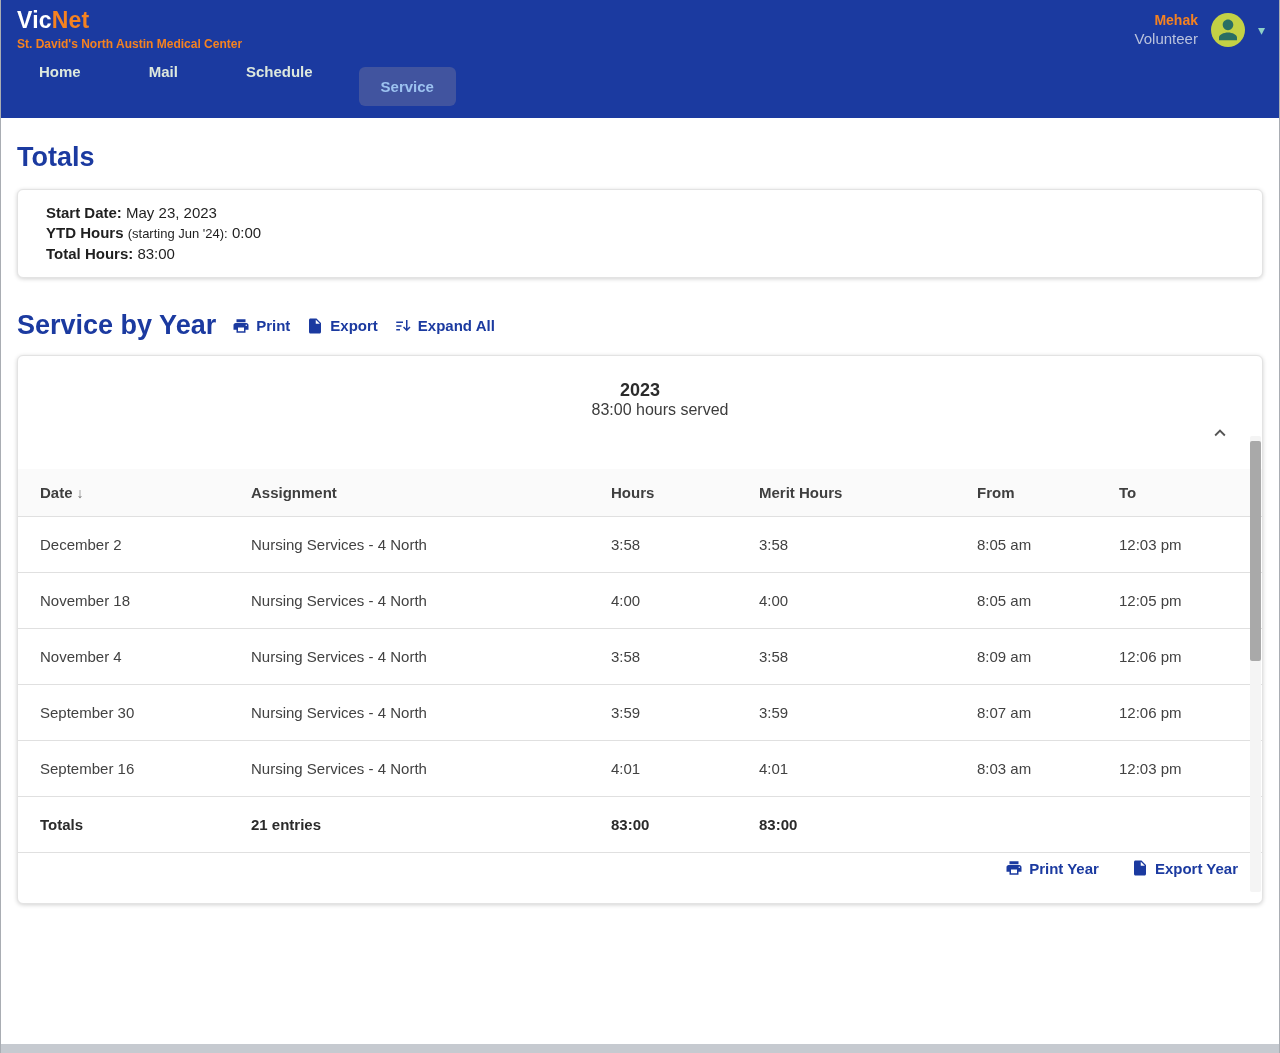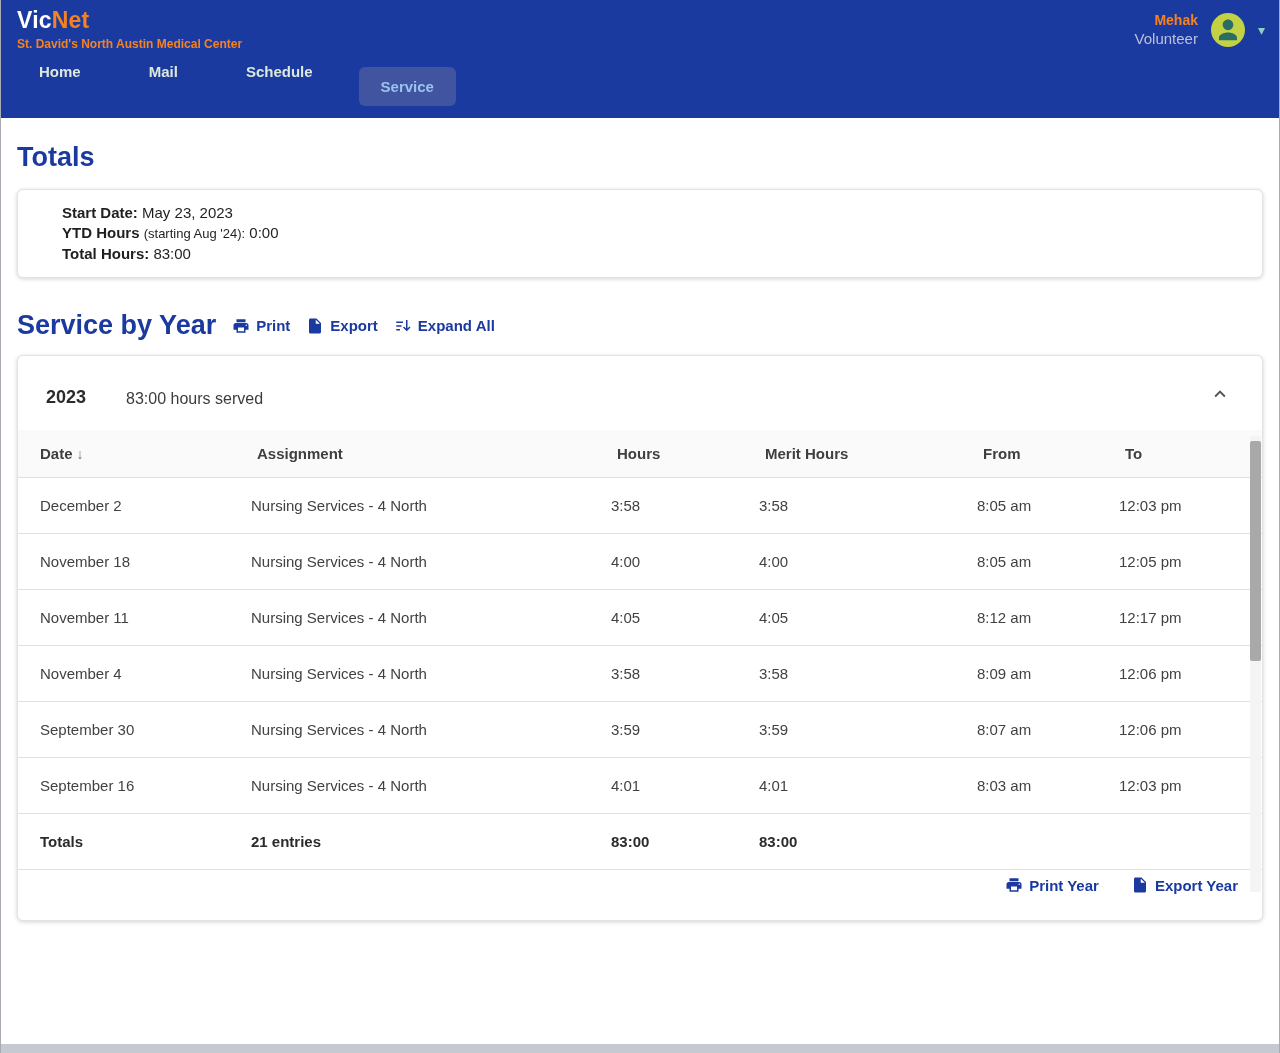--- a/index.html
+++ b/index.html
@@ -39,41 +39,41 @@
 
   
   .content { flex: 1 1 auto; padding: 0 16px; background: #fff; }
   .section-title { color: #1b3aa0; font-size: 27px; font-weight: bold; }
   .totals-title { margin: 24px 0 16px; }
 
   .card {
     border: 1px solid #e3e3e3; border-radius: 6px; background: #fff;
     box-shadow: 0 1px 4px rgba(0,0,0,.18);
   }
-  .totals-card { padding: 13px 44px; font-size: 15px; color: #1f1f1f; line-height: 20px; }
+  .totals-card { padding: 13px 28px; font-size: 15px; color: #1f1f1f; line-height: 20px; }
   .totals-card b { font-weight: bold; }
   .totals-card .note { font-size: 13px; }
 
   .sby-header { display: flex; align-items: center; gap: 16px; margin: 32px 0 14px; }
   .sby-header .section-title { margin: 0; }
   .action-link { display: inline-flex; align-items: center; gap: 6px; color: #1b3aa0; font-weight: bold; font-size: 15px; }
   .action-link .icon { width: 18px; height: 18px; fill: #1b3aa0; flex: 0 0 auto; }
 
   
   .year-card { position: relative; margin-bottom: 10px; }
-  .year-header { display: flex; align-items: flex-end; padding: 24px 28px 22px; cursor: pointer; }
+  .year-header { display: flex; align-items: center; padding: 24px 28px 22px; cursor: pointer; flex-direction: column; }
   .year-label { font-size: 18px; font-weight: bold; color: #2b2b2b; }
   .year-summary { font-size: 16px; color: #3c3c3c; margin-left: 40px; }
   .collapse-btn { margin-left: auto; background: none; border: none; cursor: pointer; width: 28px; height: 28px; display: flex; align-items: center; justify-content: center; }
   .collapse-btn svg { width: 22px; height: 22px; fill: #555; }
 
   .service-table { width: 100%; border-collapse: collapse; font-size: 15px; color: #424242; table-layout: fixed; }
   .service-table th {
     text-align: left; font-weight: bold; color: #3f3f3f;
-    padding: 15px 14px; background: #fafafa; border-bottom: 1px solid #e0e0e0;
+    padding: 15px 8px; background: #fafafa; border-bottom: 1px solid #e0e0e0;
   }
   .service-table td { padding: 19px 8px; border-bottom: 1px solid #e0e0e0; }
   .service-table th:first-child, .service-table td:first-child { padding-left: 22px; }
   .sort-arrow { color: #757575; font-size: 14px; margin-left: 4px; font-weight: normal; }
   .row-selected { background: #f6f6f6; }
   .row-selected td span { background: #b8d3f5; }
   tfoot td { font-weight: bold; border-bottom: none; padding: 38px 8px 28px; color: #2b2b2b; }
 
   .year-footer { display: flex; justify-content: flex-end; gap: 32px; padding: 6px 24px 26px; }
 
@@ -122,21 +122,21 @@
 
     <h1 class="section-title totals-title">Totals</h1>
 
     <section class="card totals-card">
       <div>
         <b>Start Date:</b>
         <span>May 23, 2023</span>
       </div>
       <div>
         <b>YTD Hours</b>
-        <span class="note">(starting Aug '24):</span>
+        <span class="note">(starting Jun '24):</span>
         <span>0:00</span>
       </div>
       <div>
         <b>Total Hours:</b>
         <span>83:00</span>
       </div>
     </section>
 
     <div class="sby-header">
       <h1 class="section-title">Service by Year</h1>
@@ -204,28 +204,20 @@
             </tr>
             <tr>
               <td><span>November 18</span></td>
               <td><span>Nursing Services - 4 North</span></td>
               <td><span>4:00</span></td>
               <td><span>4:00</span></td>
               <td><span>8:05 am</span></td>
               <td><span>12:05 pm</span></td>
             </tr>
             <tr>
-              <td><span>November 11</span></td>
-              <td><span>Nursing Services - 4 North</span></td>
-              <td><span>4:05</span></td>
-              <td><span>4:05</span></td>
-              <td><span>8:12 am</span></td>
-              <td><span>12:17 pm</span></td>
-            </tr>
-            <tr>
               <td><span>November 4</span></td>
               <td><span>Nursing Services - 4 North</span></td>
               <td><span>3:58</span></td>
               <td><span>3:58</span></td>
               <td><span>8:09 am</span></td>
               <td><span>12:06 pm</span></td>
             </tr>
             <tr>
               <td><span>September 30</span></td>
               <td><span>Nursing Services - 4 North</span></td>

